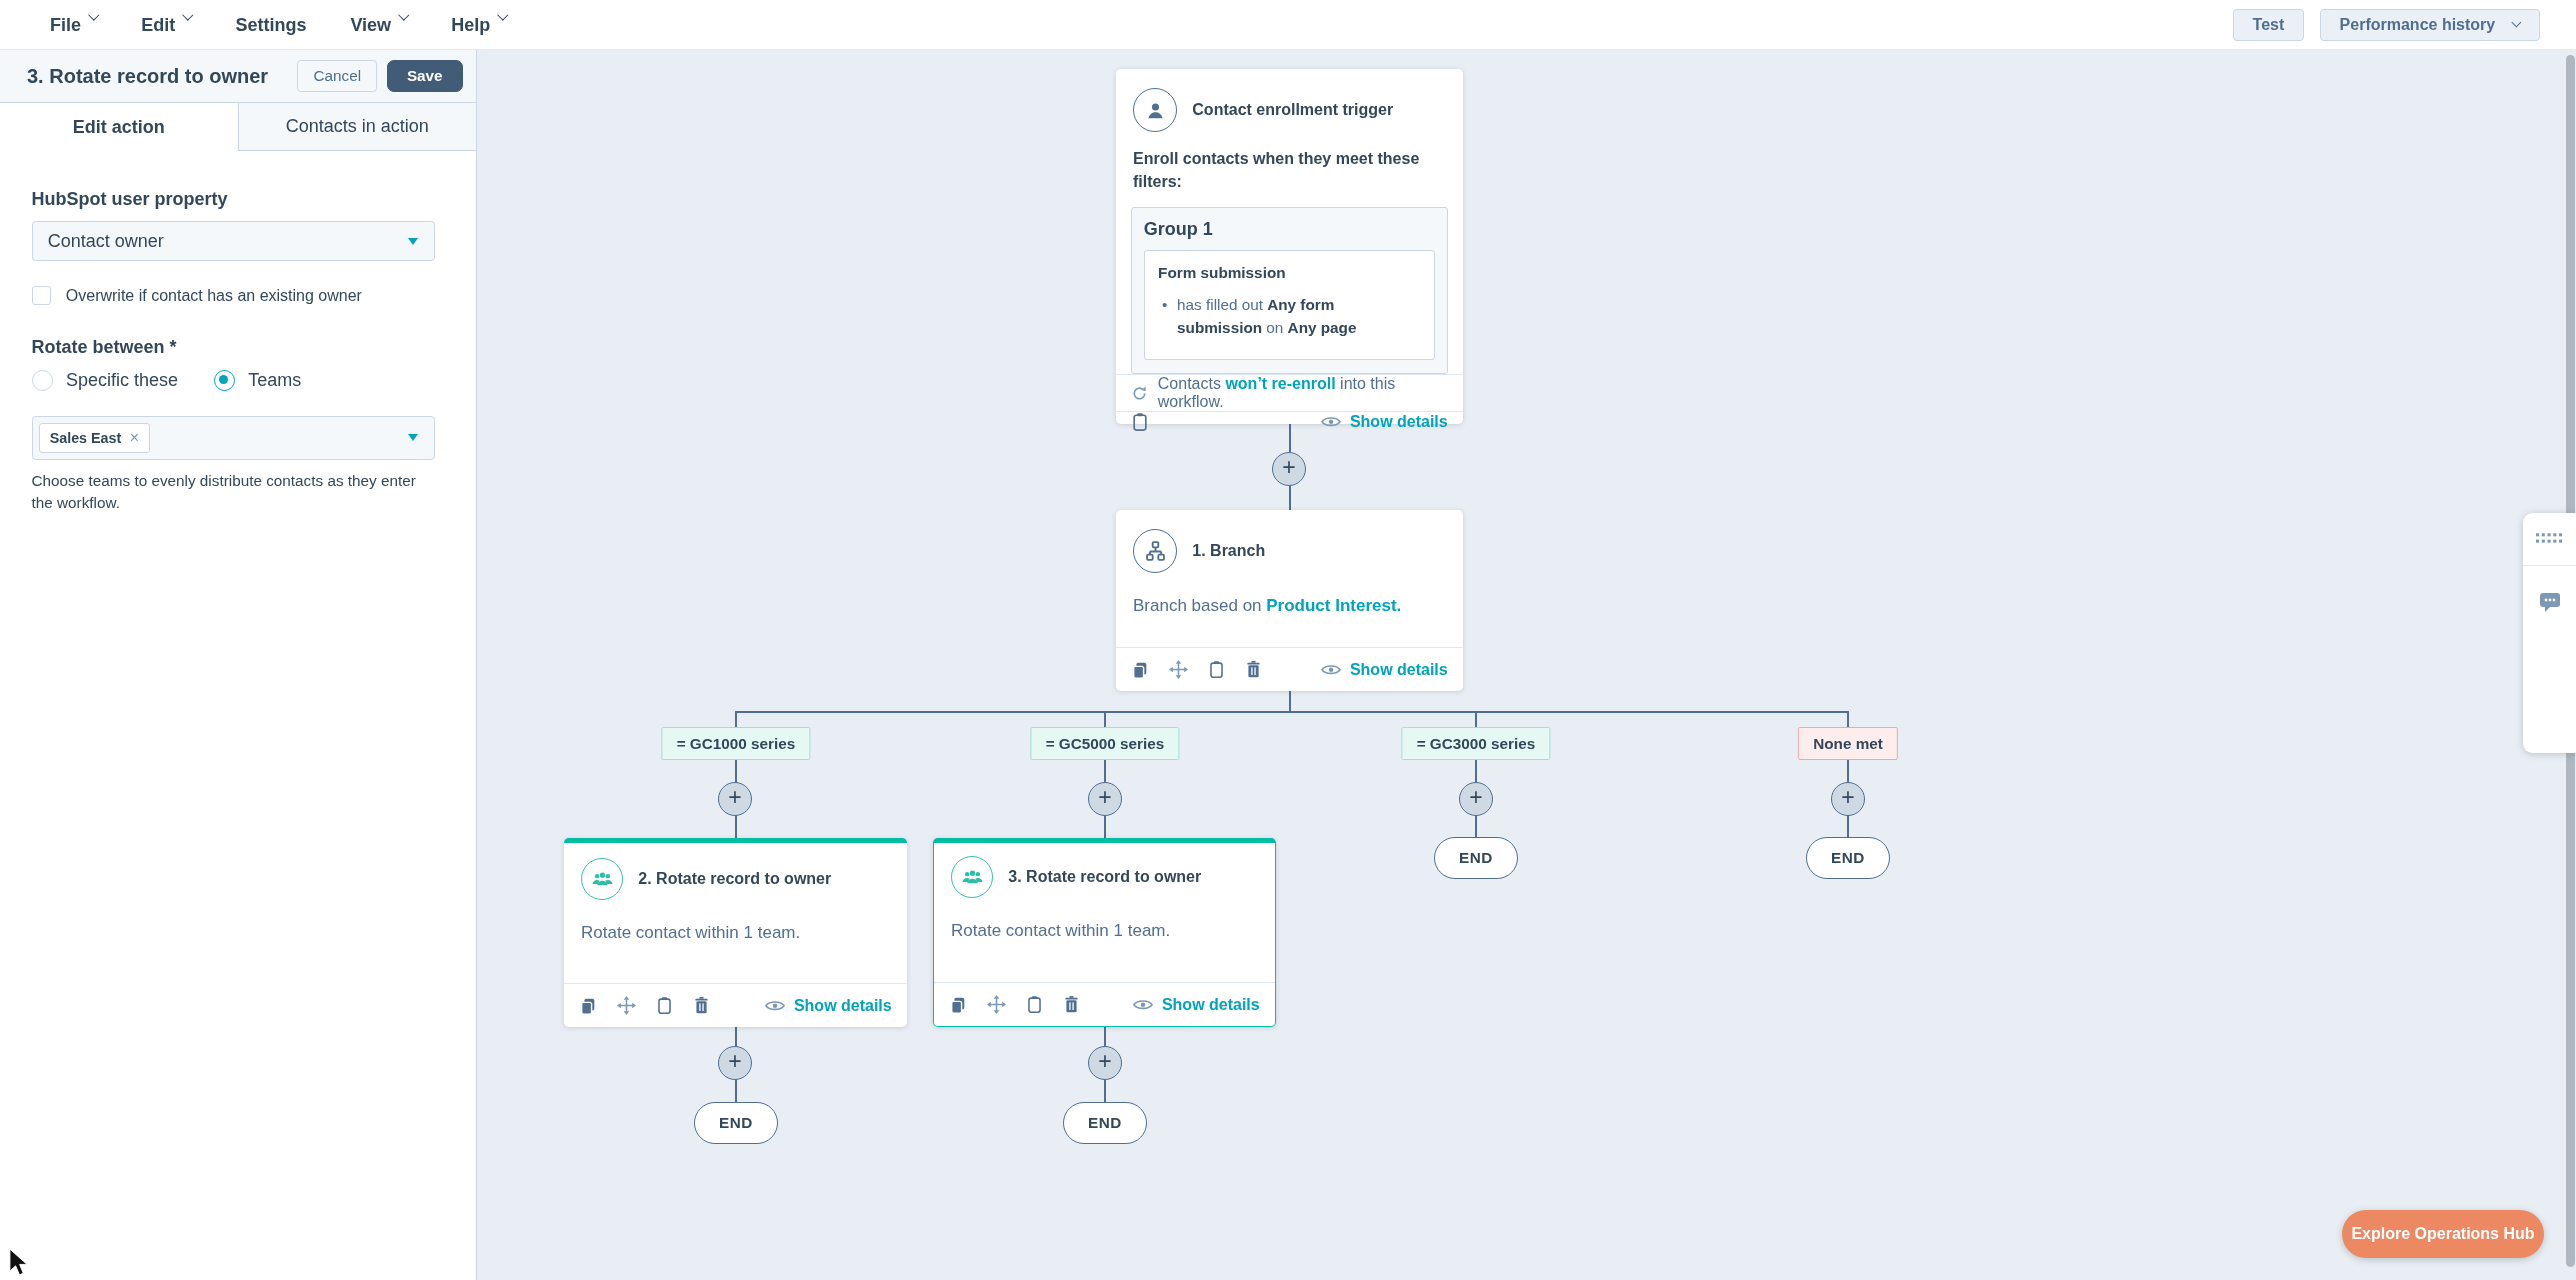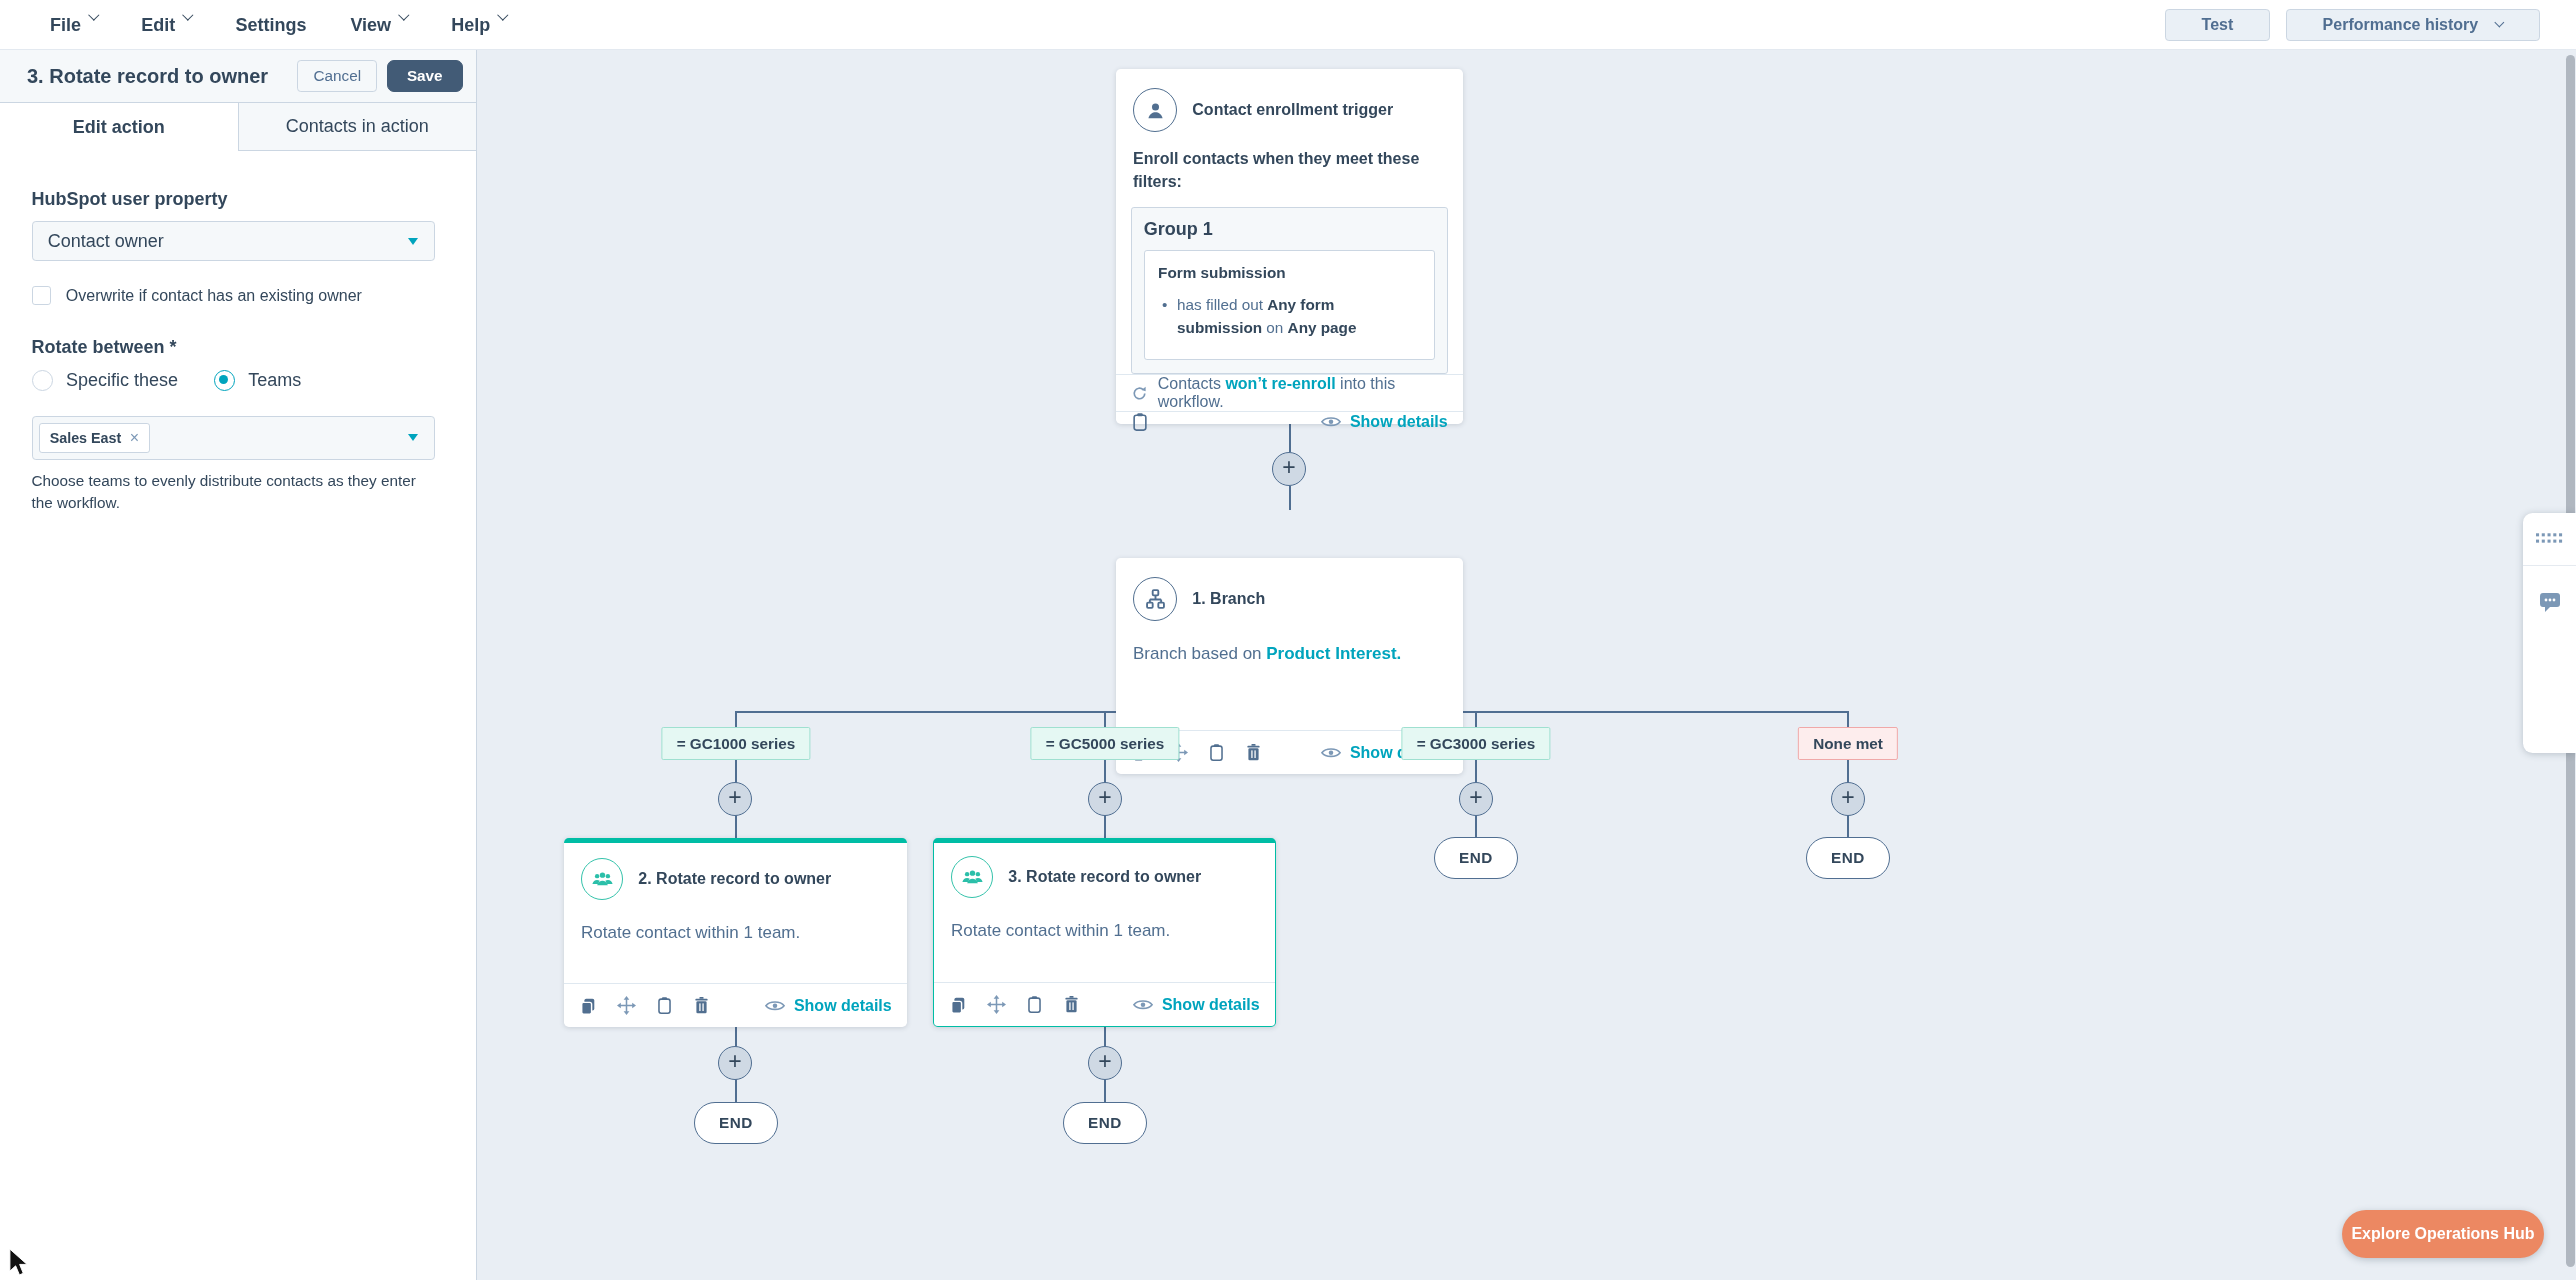--- a/index.html
+++ b/index.html
@@ -8,21 +8,21 @@
   #stage { position:relative; width:2576px; height:1280px; overflow:hidden; background:#fff; }
 
   
   .toolbar { position:absolute; left:0; top:0; width:2576px; height:50px; background:#fff;
              border-bottom:1px solid #e3e9f0; z-index:10; }
   .menu { position:absolute; left:50px; top:0; height:50px; display:flex; align-items:center; gap:44px; }
   .menu-item { font-size:18px; font-weight:700; color:#33475b; display:flex; align-items:flex-start; cursor:default; }
   .chev { display:inline-block; width:7.6px; height:7.6px; border-right:1.9px solid #33475b; border-bottom:1.9px solid #33475b;
           transform:rotate(45deg); margin-left:8.6px; margin-top:-3.8px; }
   .toolbar-right { position:absolute; right:36px; top:8.6px; display:flex; gap:15.3px; }
-  .btn-light { height:32px; padding:0 36px; background:#eaf0f6; border:1px solid #cbd6e2; border-radius:3.8px;
+  .btn-light { height:32px; padding:0 19px; background:#eaf0f6; border:1px solid #cbd6e2; border-radius:3.8px;
                color:#506e91; font-size:16px; font-weight:600; display:flex; align-items:center; gap:9.5px; }
   .btn-light .chev { border-color:#506e91; width:6.7px; height:6.7px; }
 
   
   .panel { position:absolute; left:0; top:50px; width:477px; height:1231px; background:#fff;
            border-right:1px solid #cbd6e2; z-index:9; }
   .panel-header { height:53px; background:#f5f8fa; border-bottom:1px solid #cbd6e2;
                   display:flex; align-items:center; padding:0 13.4px 0 27px; }
   .panel-title { font-size:20px; font-weight:700; color:#33475b; flex:1; }
   .btn-cancel { height:32px; padding:0 15.3px; background:#f5f8fa; border:1px solid #cbd6e2; border-radius:3.8px;
@@ -242,21 +242,21 @@
                 <circle cx="11" cy="7" r="2.5" fill="#7c98b6" stroke="none"></circle>
               </svg>
           </span>
           <span>Show details</span>
         </span>
       </div>
     </div>
 
     <div class="plus" style="left:795px; top:402px;">+</div>
 
-    <div class="node" style="left:639px; top:460px; width:347px; height:216px;margin-top:48px;">
+    <div class="node" style="left:639px; top:460px; width:347px; height:181px;">
       <div class="node-head">
         <span class="icon-circle">
           <svg width="25" height="25" viewBox="0 0 24 24" fill="none" stroke="#516f90" stroke-width="1.8">
               <rect x="9.3" y="3" width="5.4" height="5" rx="1"></rect>
               <path d="M12 8v4M12 12H6.6M12 12h5.4M6.6 12v3M17.4 12v3"></path>
               <rect x="3.9" y="15" width="5.4" height="5" rx="1"></rect>
               <rect x="14.7" y="15" width="5.4" height="5" rx="1"></rect>
             </svg>
         </span>
         <span class="node-title">1. Branch</span>

